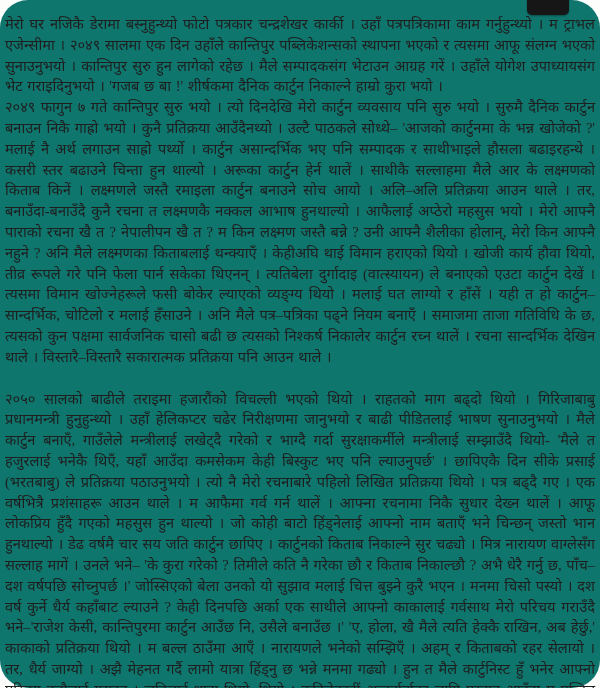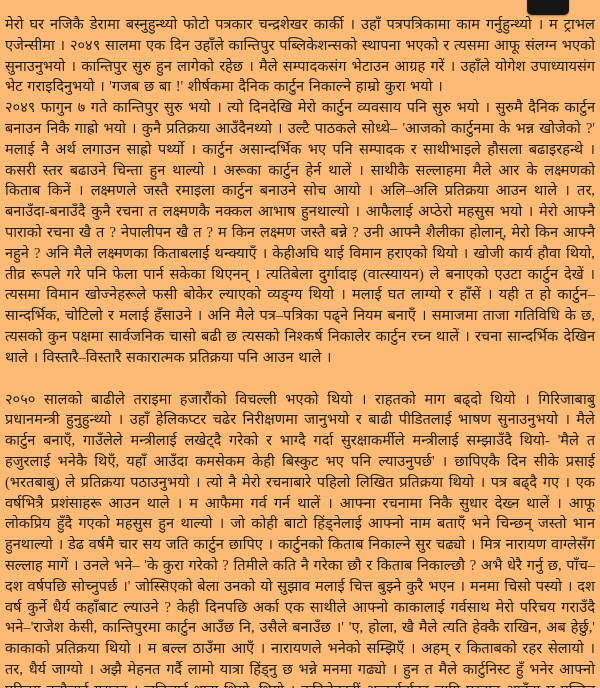--- a/index.html
+++ b/index.html
@@ -10,21 +10,22 @@
     width: 600px;
     height: 688px;
     overflow: hidden;
     background: #fdfdfc;
     position: relative;
     font-family: "Liberation Serif", "DejaVu Serif", serif;
   }
   .page {
     position: absolute;
     inset: 0;
-    background: #fdba74;
+    background: #0f766e;
+    border-radius: 28px;
   }
   
   .corner-icon {
     position: absolute;
     left: 527px;
     top: -10px;
     width: 42px;
     height: 25px;
     background: #161616;
     border-radius: 5px;

